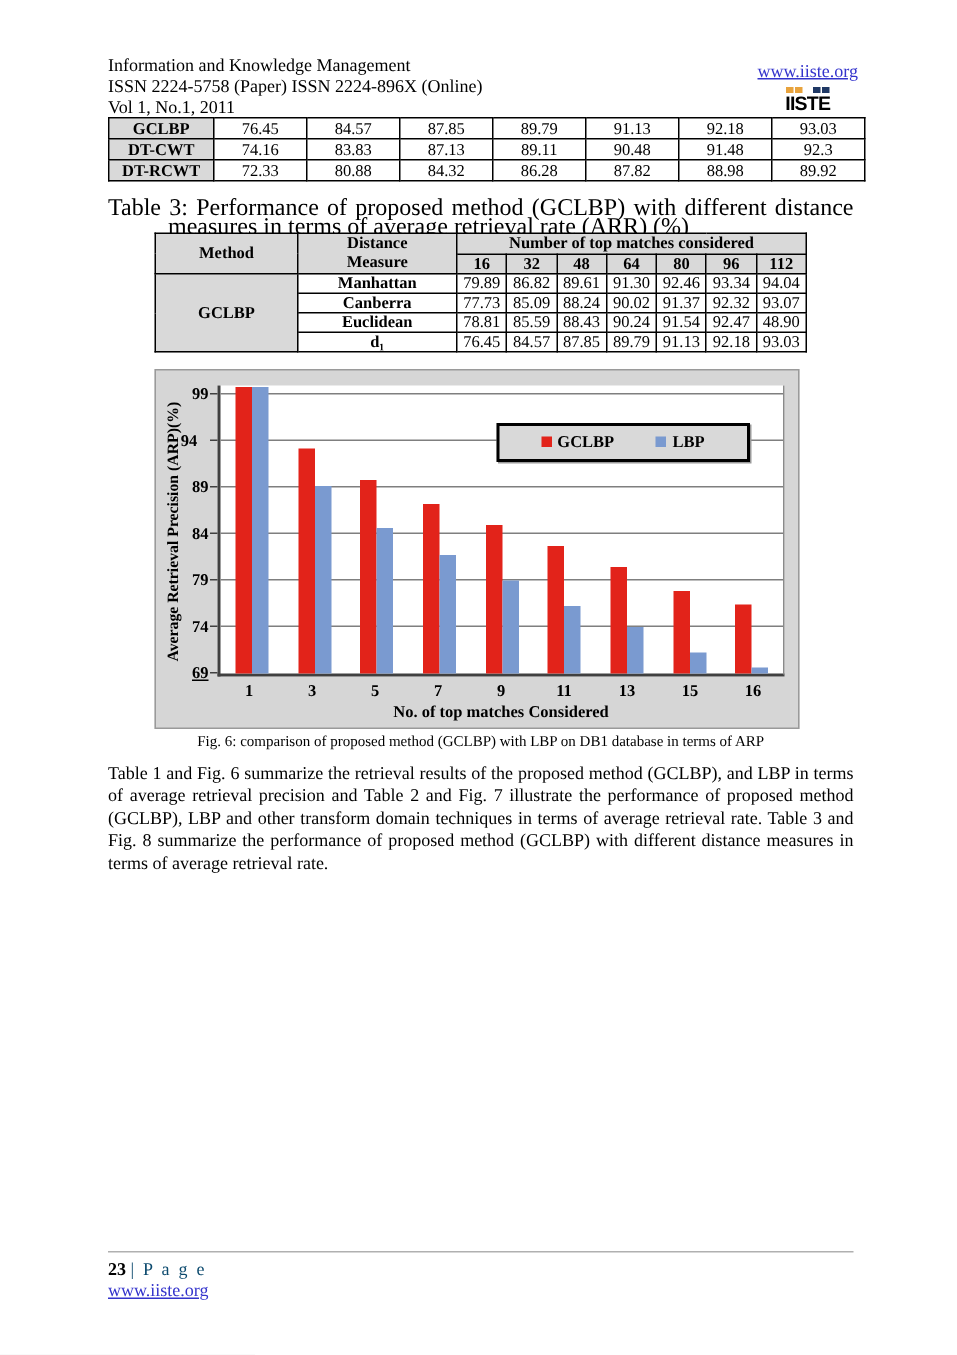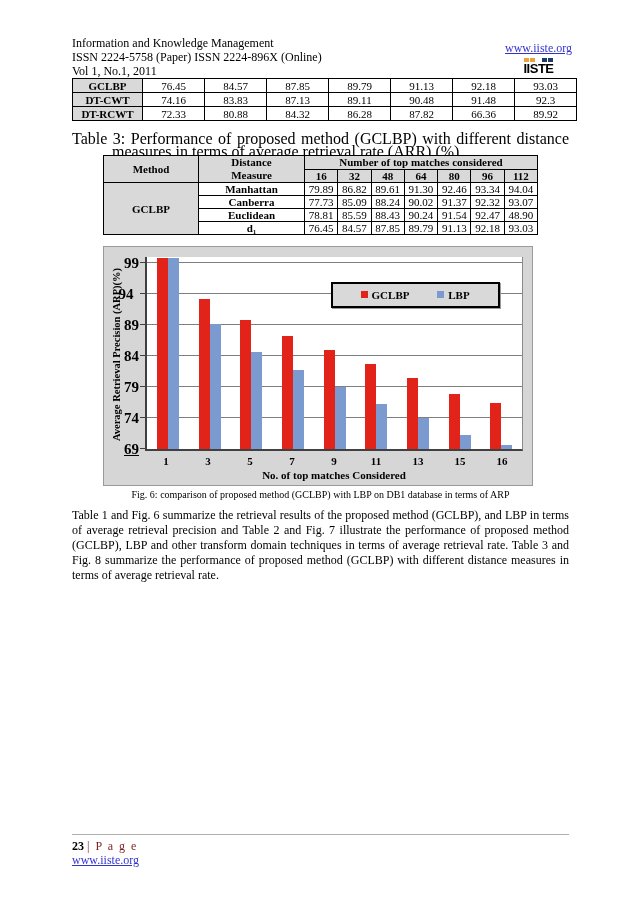--- a/index.html
+++ b/index.html
@@ -35,41 +35,41 @@
   .chart { position:absolute; left:103px; top:246px; width:430px; height:240px;
            background:#d6d6d6; border:1px solid #9a9a9a; }
   .ylabel { position:absolute; left:4px; top:10px; height:194px; width:16px;
             writing-mode:vertical-rl; transform:rotate(180deg);
             display:flex; align-items:center; justify-content:center;
             font-size:10.5px; font-weight:bold; white-space:nowrap; }
   .plot { position:absolute; left:41px; top:10px; width:378px; height:194px; background:#ffffff;
           border-right:1px solid #8a8a8a; border-left:2px solid #404040; border-bottom:2px solid #404040; }
   .gridline { position:absolute; left:0; right:0; height:1px; background:#7f7f7f; z-index:0; }
   .ymark { position:absolute; left:-7px; width:5px; height:1px; background:#404040; }
-  .ytick { position:absolute; left:-34px; width:26px; text-align:right; font-size:15px; font-weight:bold; line-height:12px; }
+  .ytick { position:absolute; left:-34px; width:26px; text-align:right; font-size:11px; font-weight:bold; line-height:12px; }
   .groups { position:absolute; left:0; right:0; top:0; bottom:0; display:flex; z-index:1; }
   .group { flex:1; display:flex; align-items:flex-end; justify-content:center; }
   .bar { width:11px; }
   .legend { position:absolute; left:49%; top:13%; width:45%; height:26px; background:#d9d9d9;
             border:2px solid #000; display:flex; align-items:center; justify-content:space-evenly;
             z-index:2; box-shadow:1px 1px 0 #9a9a9a; }
   .leg-item { display:flex; align-items:center; gap:4px; font-size:11px; font-weight:bold; }
   .leg-marker { width:7px; height:7px; display:inline-block; }
   .x-tick-row { position:absolute; left:41px; top:208px; width:378px; display:flex; }
   .xtick { flex:1; text-align:center; font-size:11px; font-weight:bold; }
   .xlabel { position:absolute; left:41px; top:222px; width:378px; text-align:center; font-size:11px; font-weight:bold; }
 
   .figcaption { position:absolute; left:72px; top:489px; width:497px; text-align:center; font-size:10px; }
   .paragraph { position:absolute; left:72px; top:508px; width:497px; font-size:12px; line-height:15px; text-align:justify; }
 
   
   .footer-line { position:absolute; left:72px; top:834px; width:497px; border-top:1px solid #b0b0b0; }
   .footer { position:absolute; left:72px; top:839px; font-size:12px; line-height:14px; }
   .page-num { font-weight:bold; }
-  .page-suffix { color:#7f1d1d; letter-spacing:1.5px; }
+  .page-suffix { color:#0c4a6e; letter-spacing:1.5px; }
 </style>
 </head>
 <body>
 
 <div class="page">
 
   <div class="header-left">
     <div>Information and Knowledge Management</div>
     <div>ISSN 2224-5758 (Paper) ISSN 2224-896X (Online)</div>
     <div>Vol 1, No.1, 2011</div>
@@ -110,21 +110,21 @@
           <td>91.48</td>
           <td>92.3</td>
         </tr>
         <tr>
           <td class="lbl">DT-RCWT</td>
           <td>72.33</td>
           <td>80.88</td>
           <td>84.32</td>
           <td>86.28</td>
           <td>87.82</td>
-          <td>66.36</td>
+          <td>88.98</td>
           <td>89.92</td>
         </tr>
       </tbody>
   </table>
 
   <div class="t3caption">Table 3: Performance of proposed method (GCLBP) with different distance measures in terms of average retrieval rate (ARR) (%)</div>
 
   <table class="table3">
     <colgroup>
       <col style="width:95px">

